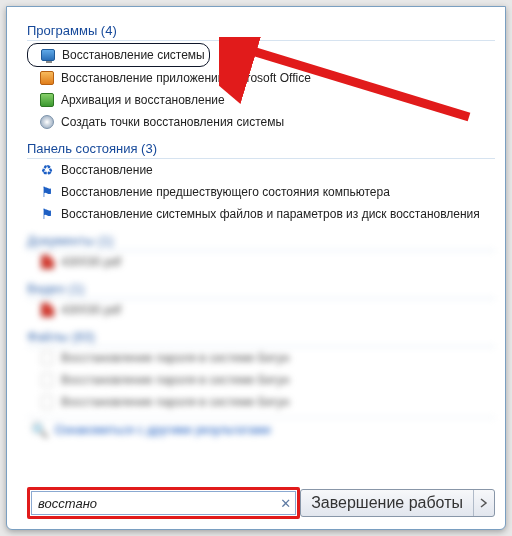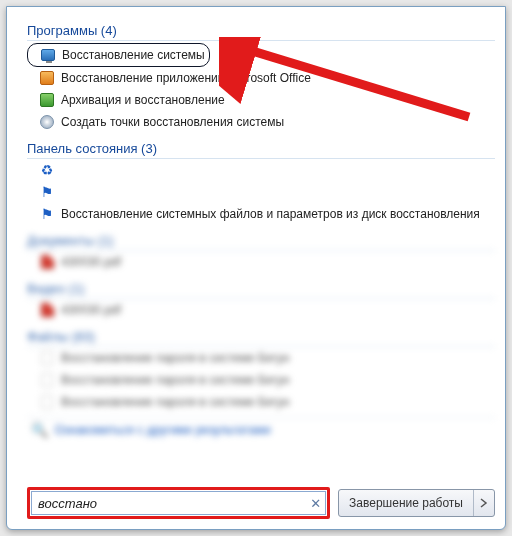--- a/index.html
+++ b/index.html
@@ -66,21 +66,21 @@
     .arrow-svg {
       position: absolute;
       left: 212px;
       top: 30px;
       pointer-events: none;
     }
     .spacer { flex: 1; }
     .bottom-row {
       display: flex;
       align-items: center;
-      gap: 8px;
+      gap: 0;
       margin-top: 6px;
     }
     .search-wrap {
       flex: 1;
       border: 3px solid #e11b1b;
       border-radius: 2px;
       padding: 1px;
     }
     .search-box {
       display: flex;
@@ -100,21 +100,21 @@
       background: transparent;
     }
     .clear-icon { color: #5d7aa3; cursor: pointer; font-size: 13px; }
     .shutdown-btn {
       display: flex;
       align-items: stretch;
       height: 28px;
       border: 1px solid #8896a8;
       border-radius: 3px;
       background: linear-gradient(#f7f8fa, #e2e6ee);
-      font-size: 12px;
+      font-size: 16px;
       color: #333;
       overflow: hidden;
     }
     .shutdown-btn .main {
       padding: 0 10px;
       display: flex;
       align-items: center;
       cursor: pointer;
     }
     .shutdown-btn .caret {
@@ -177,23 +177,25 @@
       </span>
     <span class="label">Создать точки восстановления системы</span>
   </div>
 
   <div class="section-header">
     <span>Панель состояния</span>
     (<span>3</span>)
   </div>
   <div class="item">
     <span class="icon ico-restore">♻</span>
+    <span class="label">Восстановление</span>
   </div>
   <div class="item">
     <span class="icon ico-flag">⚑</span>
+    <span class="label">Восстановление предшествующего состояния компьютера</span>
   </div>
   <div class="item">
     <span class="icon ico-flag">⚑</span>
     <span class="label">Восстановление системных файлов и параметров из диск восстановления</span>
   </div>
 
   <div class="section-header blurred">
     <span>Документы</span>
     (<span>1</span>)
   </div>

